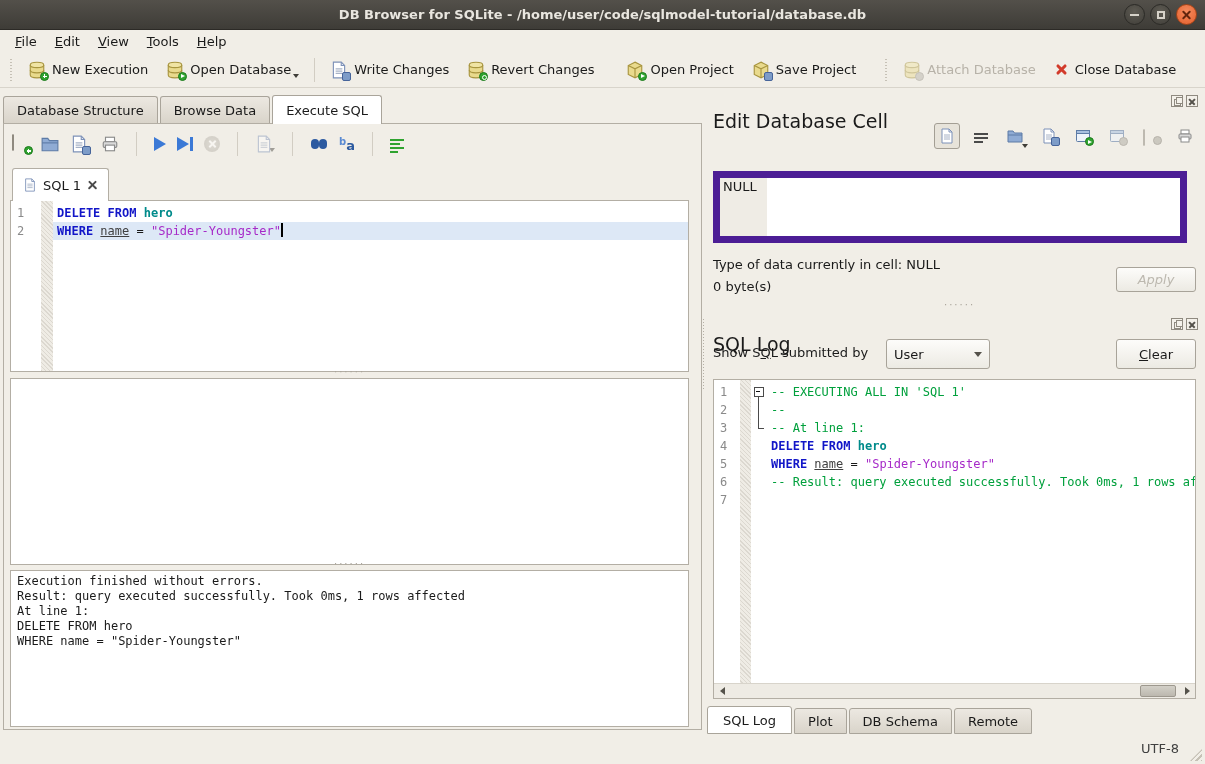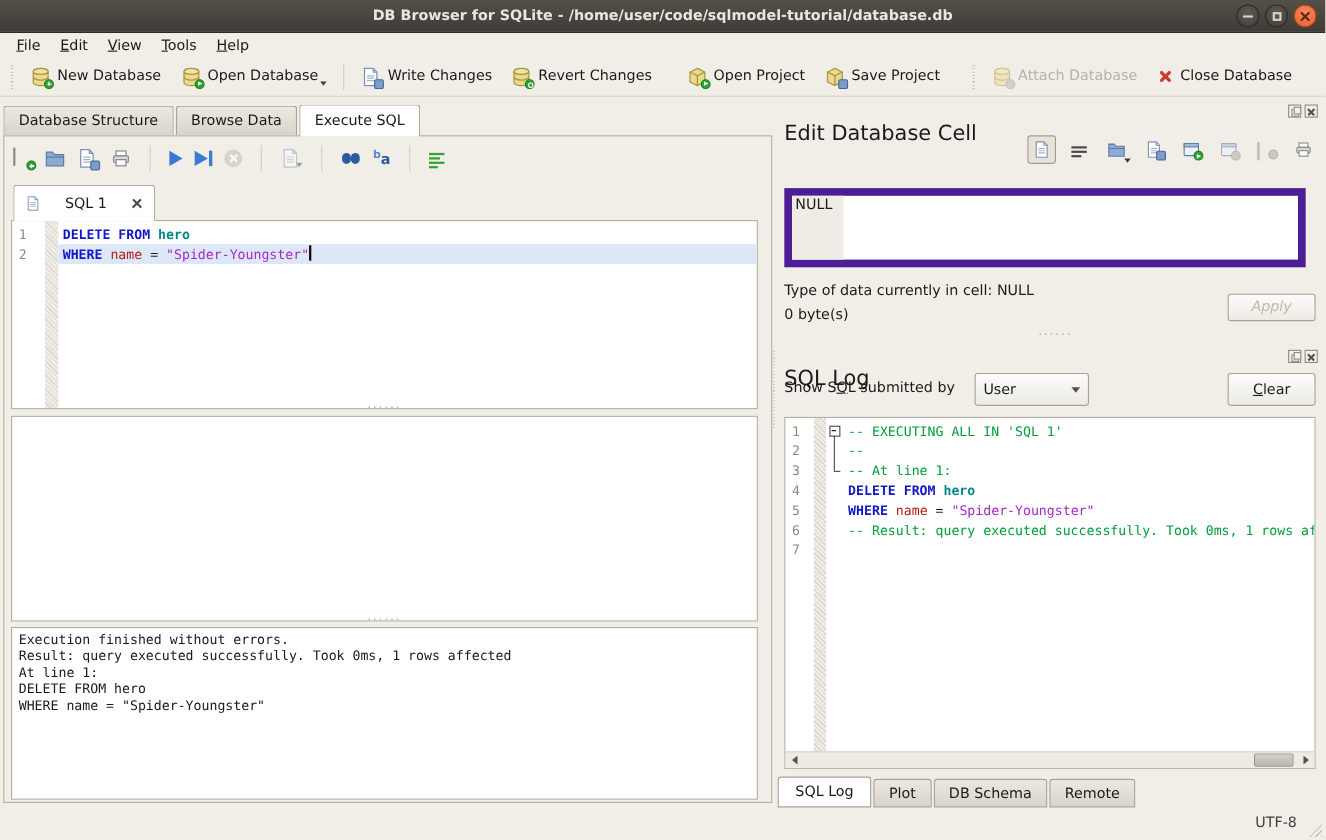--- a/index.html
+++ b/index.html
@@ -96,21 +96,21 @@
   .find-ic::before { left:1px; } .find-ic::after { left:9px; }
   .ab-ic { font-size:13px; font-weight:bold; color:#2c5aa0; line-height:16px; }
   .ab-ic .sup { color:#5a8ad2; font-size:10px; vertical-align:super; }
   .fmt-ic { display:flex; flex-direction:column; gap:2px; padding-top:3px; }
   .fmt-ic i { height:2px; background:#2fa32f; display:block; }
   .wrap-ic { display:flex; flex-direction:column; gap:2px; padding-top:4px; }
   .wrap-ic i { height:2px; background:#4a4a4a; display:block; }
 
   
   .sqltab { position:absolute; top:44px; left:8px; height:33px; padding:0 10px; background:#fff;
-    border:1px solid #b3aea4; border-bottom:none; border-radius:3px 3px 0 0; display:flex; align-items:center; gap:22px; z-index:2; }
+    border:1px solid #b3aea4; border-bottom:none; border-radius:3px 3px 0 0; display:flex; align-items:center; gap:6px; z-index:2; }
   .tab-x { position:relative; width:11px; height:11px; }
   .tab-x::before,.tab-x::after { content:""; position:absolute; left:0; top:4.5px; width:11px; height:2.4px; background:#4b4b4b; border-radius:1px; }
   .tab-x::before { transform:rotate(45deg); } .tab-x::after { transform:rotate(-45deg); }
 
   
   .codebox { background:#fff; border:1px solid #b3aea4; display:flex; font-family:"DejaVu Sans Mono","Liberation Mono",monospace; font-size:12px; line-height:18px; overflow:hidden; position:relative; }
   .gutter { width:30px; padding:3px 0 0 6px; color:#8a8a8a; flex:none; }
   .gut-num { height:18px; }
   .hatch { width:12px; flex:none;
     background-image:repeating-linear-gradient(45deg,#dcd8d0 0 1px,#efece5 1px 3px); }
@@ -122,21 +122,21 @@
   .fold-end .tail { top:0; height:9px; }
   .fold-end .foot { position:absolute; left:7px; top:9px; width:6px; height:1px; background:#4a4a4a; }
   .fold-start::before { content:""; position:absolute; left:3px; top:4px; width:8px; height:8px; border:1px solid #4a4a4a; background:#fff; }
   .fold-start::after { content:""; position:absolute; left:5px; top:8px; width:4px; height:1px; background:#111; z-index:1; }
   .codes { flex:1; padding-top:3px; position:relative; overflow:hidden; }
   .code-line { height:18px; white-space:pre; padding-left:4px; }
   .code-line.hl { background:#dde8f6; }
   .cursor { display:inline-block; width:1.5px; height:14px; background:#000; vertical-align:-2px; }
   .tk-kw { color:#1216c8; font-weight:bold; }
   .tk-tbl { color:#008b8b; font-weight:bold; }
-  .tk-id { color:#b91c1c; }
+  .tk-id { color:#404040;text-decoration:underline; }
   .tk-pl { color:#1a1a1a; }
   .tk-str { color:#a62ac8; }
   .tk-cm { color:#00a03c; }
 
   #editor { position:absolute; top:76px; left:6px; right:12px; height:172px; }
   .results-box { position:absolute; top:254px; left:6px; right:12px; height:187px; background:#fff; border:1px solid #b3aea4; }
   .msg-box { position:absolute; top:446px; left:6px; right:12px; height:157px; background:#fff; border:1px solid #b3aea4; padding:3px 6px; }
   .msg-box pre { margin:0; font-family:"DejaVu Sans Mono","Liberation Mono",monospace; font-size:12px; line-height:15px; white-space:pre; }
 
   
@@ -260,21 +260,21 @@
 
 <div class="toolbar">
   <i class="tb-handle"></i>
   <div class="tb-item">
     <span class="icw">
         <svg class="ic">
           <use href="#sym-db"></use>
         </svg>
         <i class="badge badge-plus"></i>
       </span>
-    <span>New Database</span>
+    <span>New Execution</span>
   </div>
   <div class="tb-item">
     <span class="icw">
         <svg class="ic">
           <use href="#sym-db"></use>
         </svg>
         <i class="badge badge-arrow"></i>
       </span>
     <span>Open Database</span>
     <i class="caret-dn"></i>

